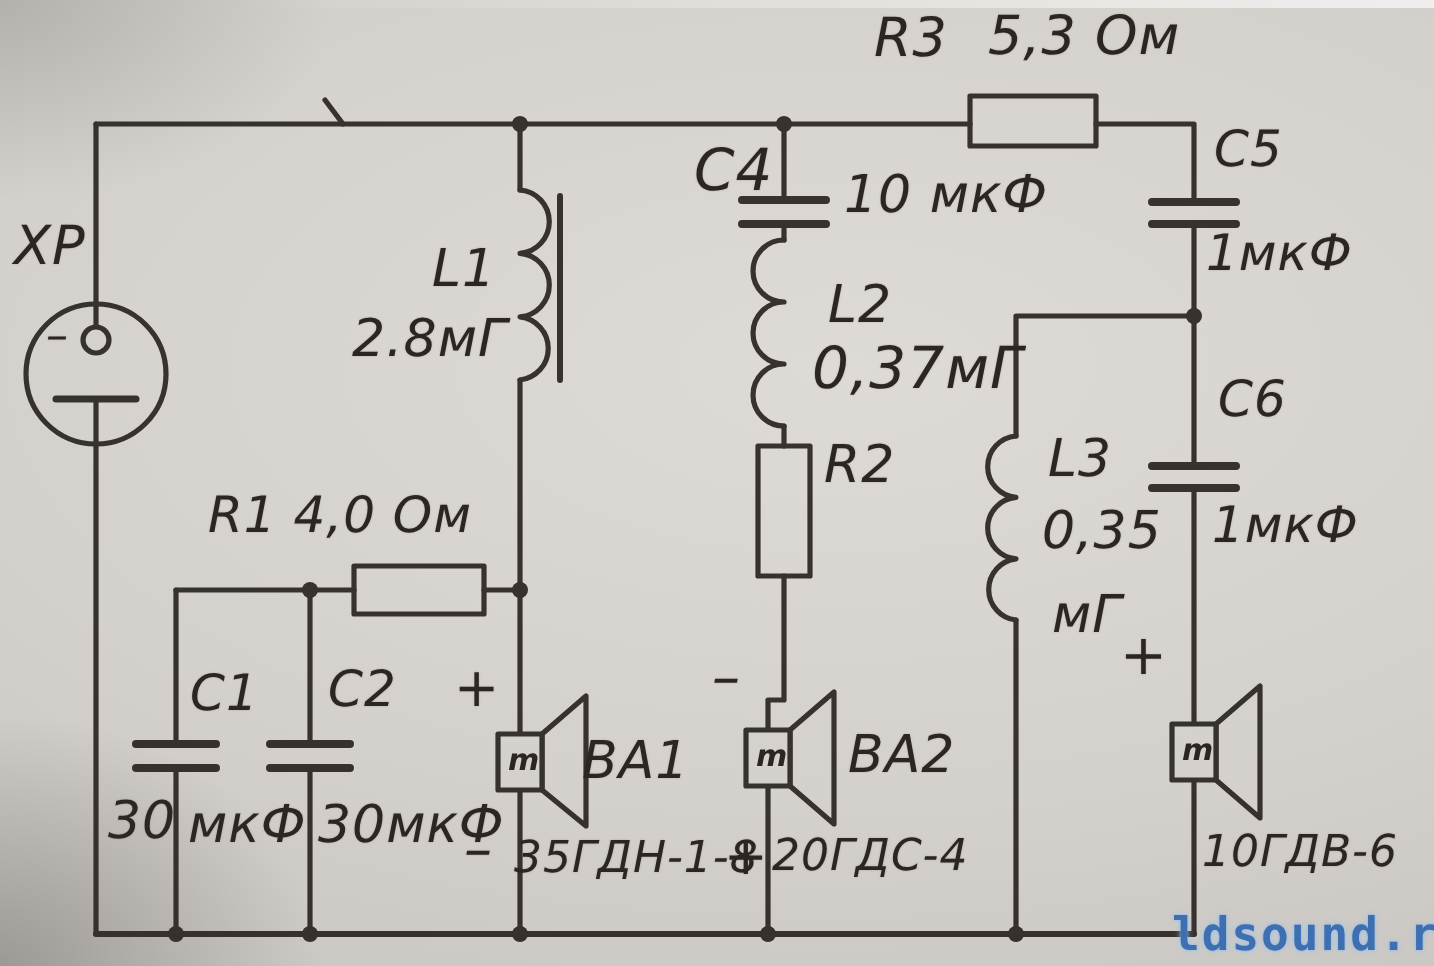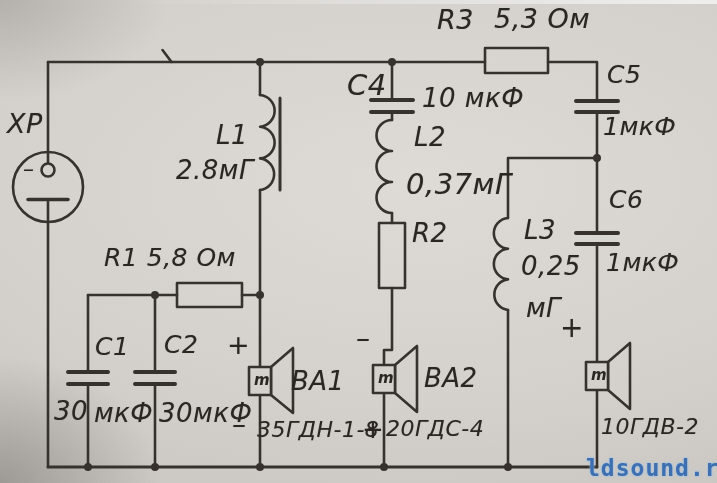--- a/index.html
+++ b/index.html
@@ -103,57 +103,57 @@
       </g>
     </g>
   </svg>
 
   <div class="lbl" style="left:7px;top:110px;font-size:27px">ХР</div>
   <div class="lbl" style="left:23px;top:158px;font-size:22px">–</div>
 
   <div class="lbl" style="left:216px;top:122px;font-size:26px">L1</div>
   <div class="lbl" style="left:176px;top:157px;font-size:26px">2.8мГ</div>
 
-  <div class="lbl" style="left:104px;top:245px;font-size:25px">R1 5,8 Ом</div>
+  <div class="lbl" style="left:104px;top:245px;font-size:25px">R1 4,0 Ом</div>
   <div class="lbl" style="left:95px;top:334px;font-size:25px">С1</div>
   <div class="lbl" style="left:164px;top:332px;font-size:25px">С2</div>
   <div class="lbl" style="left:54px;top:398px;font-size:26px">30</div>
   <div class="lbl" style="left:94px;top:400px;font-size:26px">мкФ</div>
   <div class="lbl" style="left:159px;top:400px;font-size:26px">30мкФ</div>
 
   <div class="lbl" style="left:227px;top:331px;font-size:27px">+</div>
   <div class="lbl" style="left:232px;top:411px;font-size:28px">–</div>
   <div class="lbl" style="left:291px;top:368px;font-size:26px">ВА1</div>
   <div class="lbl" style="left:257px;top:419px;font-size:22px">35ГДН-1-8</div>
 
   <div class="lbl" style="left:347px;top:71px;font-size:29px">С4</div>
   <div class="lbl" style="left:422px;top:85px;font-size:26px">10 мкФ</div>
-  <div class="lbl" style="left:414px;top:124px;font-size:26px">L2</div>
+  <div class="lbl" style="left:414px;top:140px;font-size:26px">L2</div>
   <div class="lbl" style="left:406px;top:170px;font-size:29px">0,37мГ</div>
   <div class="lbl" style="left:412px;top:220px;font-size:26px">R2</div>
 
   <div class="lbl" style="left:356px;top:325px;font-size:28px">–</div>
   <div class="lbl" style="left:362px;top:416px;font-size:26px">+</div>
   <div class="lbl" style="left:424px;top:365px;font-size:26px">ВА2</div>
   <div class="lbl" style="left:386px;top:418px;font-size:22px">20ГДС-4</div>
 
   <div class="lbl" style="left:437px;top:6px;font-size:27px">R3</div>
   <div class="lbl" style="left:494px;top:5px;font-size:27px">5,3 Ом</div>
 
   <div class="lbl" style="left:607px;top:62px;font-size:25px">С5</div>
   <div class="lbl" style="left:603px;top:114px;font-size:25px">1мкФ</div>
   <div class="lbl" style="left:609px;top:187px;font-size:25px">С6</div>
   <div class="lbl" style="left:606px;top:250px;font-size:25px">1мкФ</div>
 
   <div class="lbl" style="left:524px;top:217px;font-size:26px">L3</div>
-  <div class="lbl" style="left:521px;top:253px;font-size:26px">0,25</div>
+  <div class="lbl" style="left:521px;top:253px;font-size:26px">0,35</div>
   <div class="lbl" style="left:526px;top:295px;font-size:26px">мГ</div>
 
   <div class="lbl" style="left:560px;top:314px;font-size:28px">+</div>
-  <div class="lbl" style="left:601px;top:416px;font-size:22px">10ГДВ-2</div>
+  <div class="lbl" style="left:601px;top:416px;font-size:22px">10ГДВ-6</div>
 
   <div class="coil-glyph" style="left:254px;top:373px">m</div>
   <div class="coil-glyph" style="left:378px;top:371px">m</div>
   <div class="coil-glyph" style="left:591px;top:368px">m</div>
 
   <div class="watermark">ldsound.ru</div>
 
   <div class="shade shade-bl"></div>
   <div class="shade shade-tl"></div>
   <div class="shade edge-top"></div>

